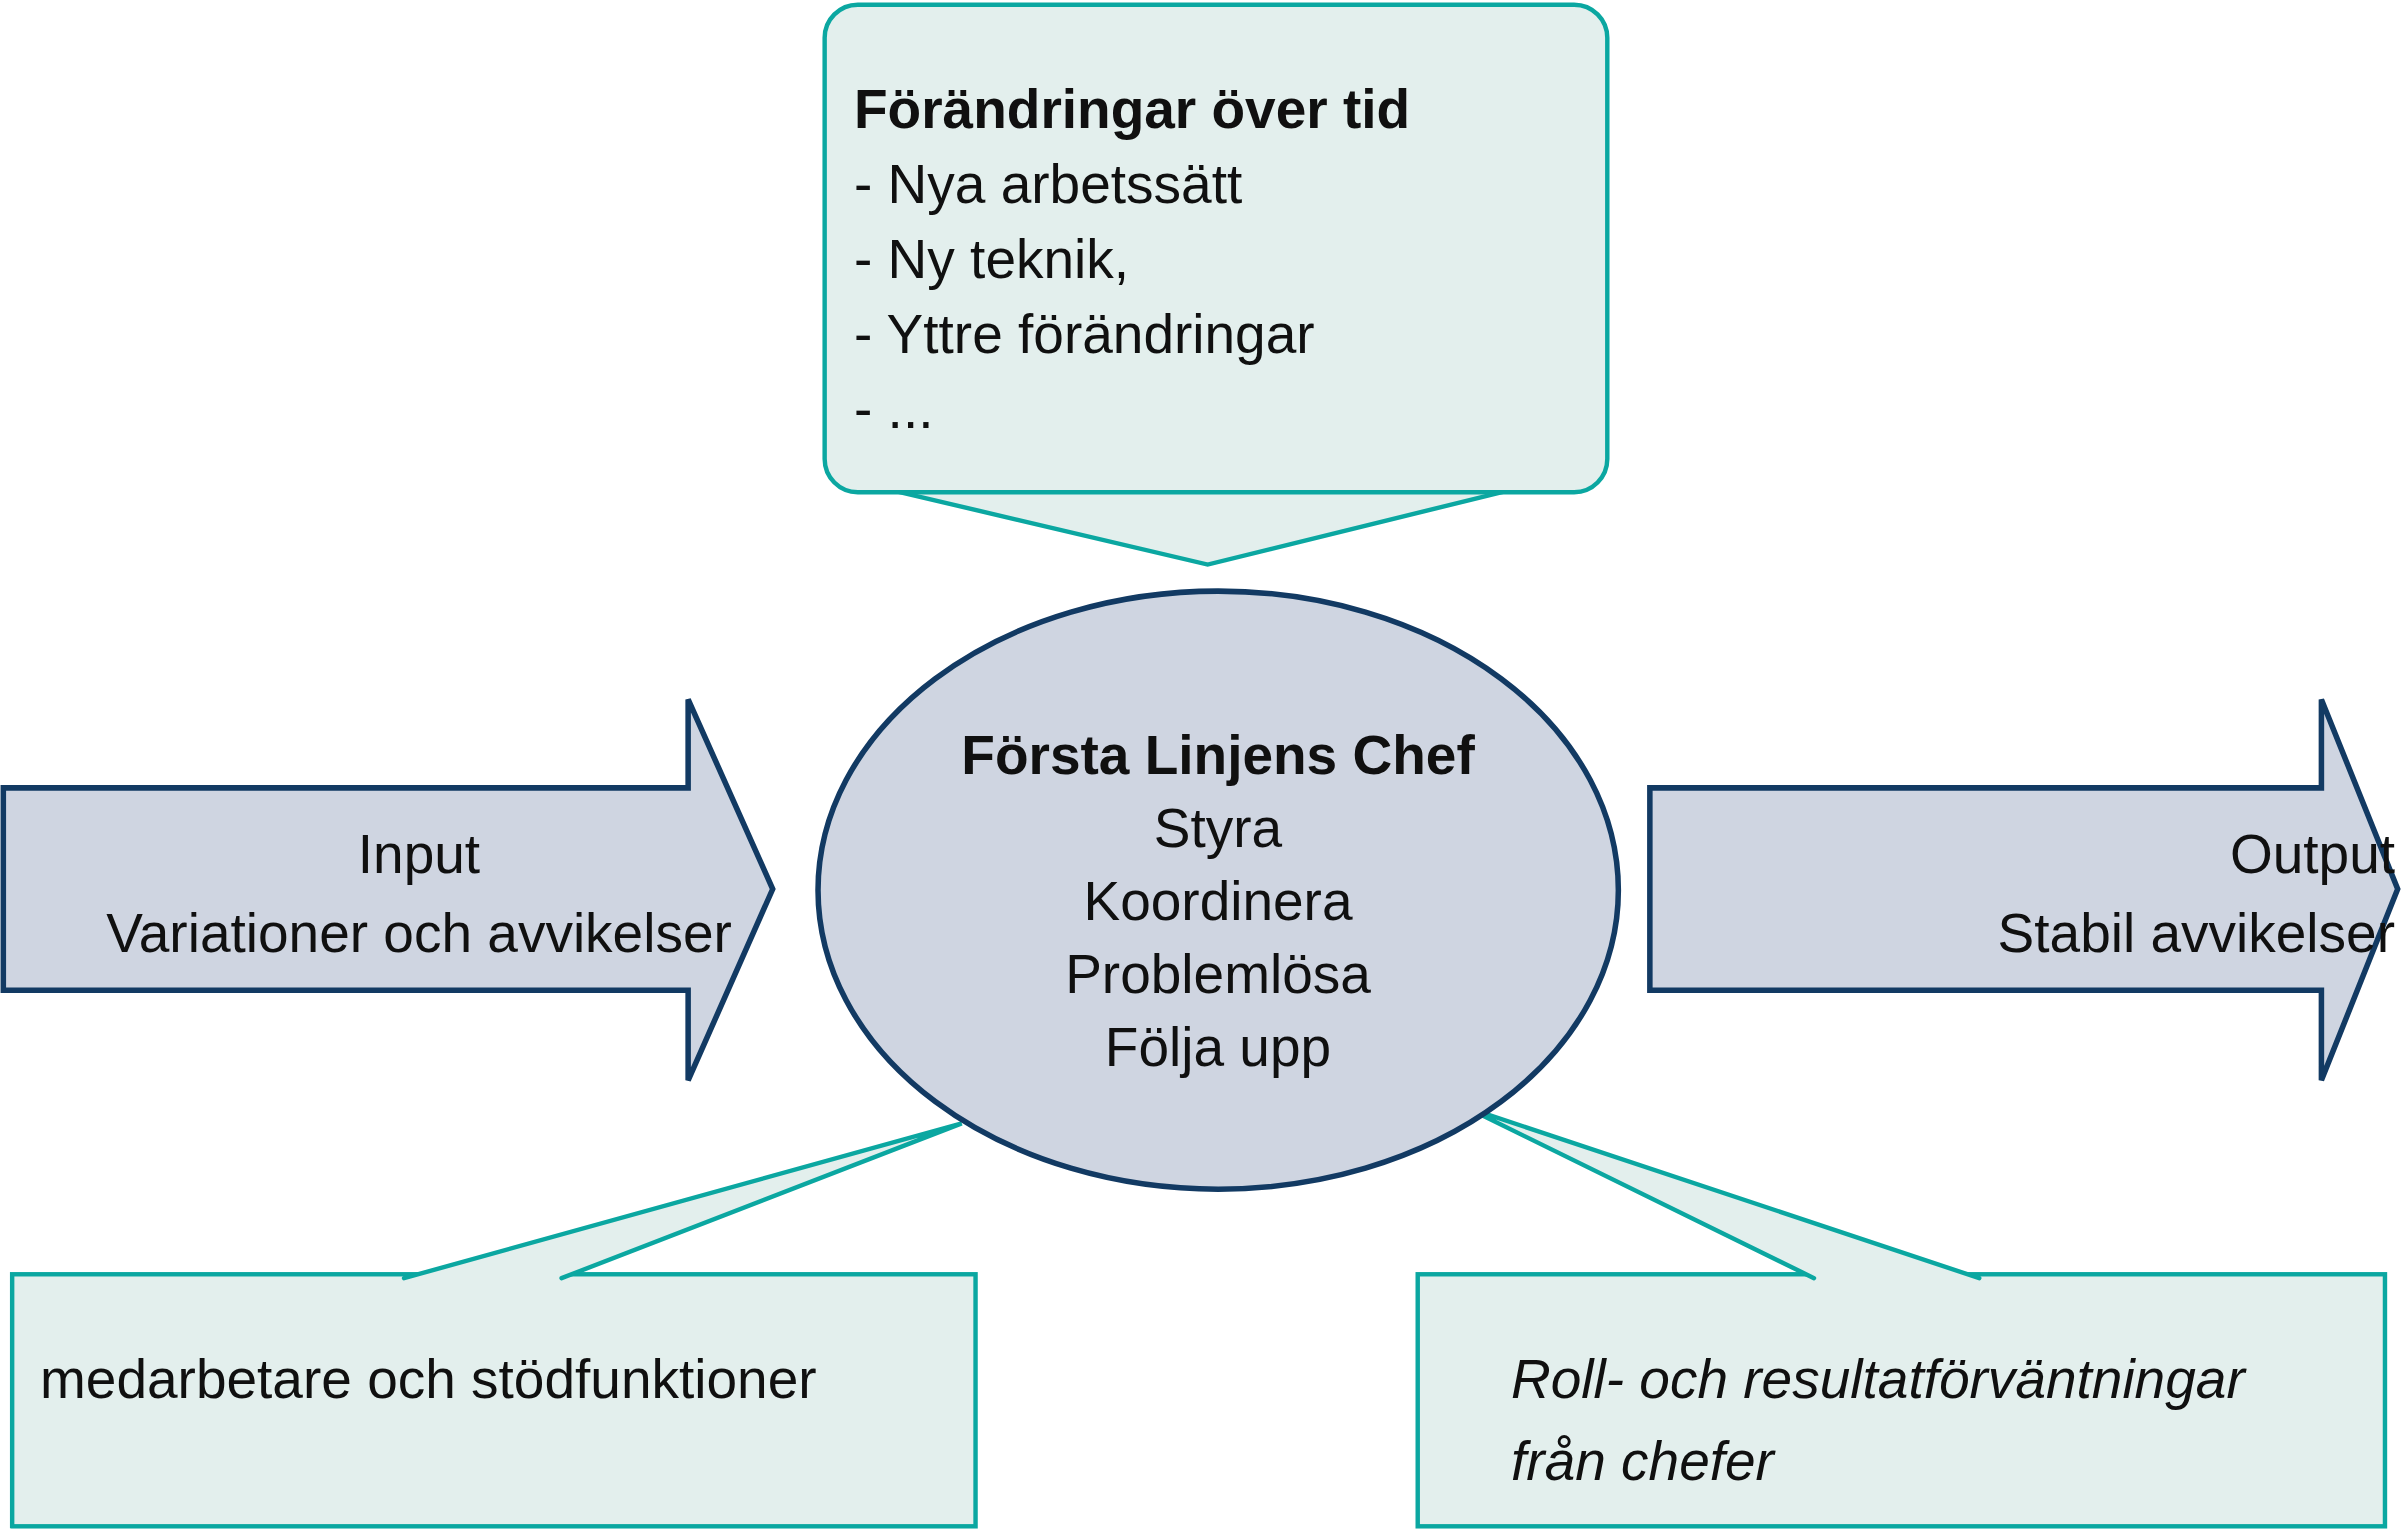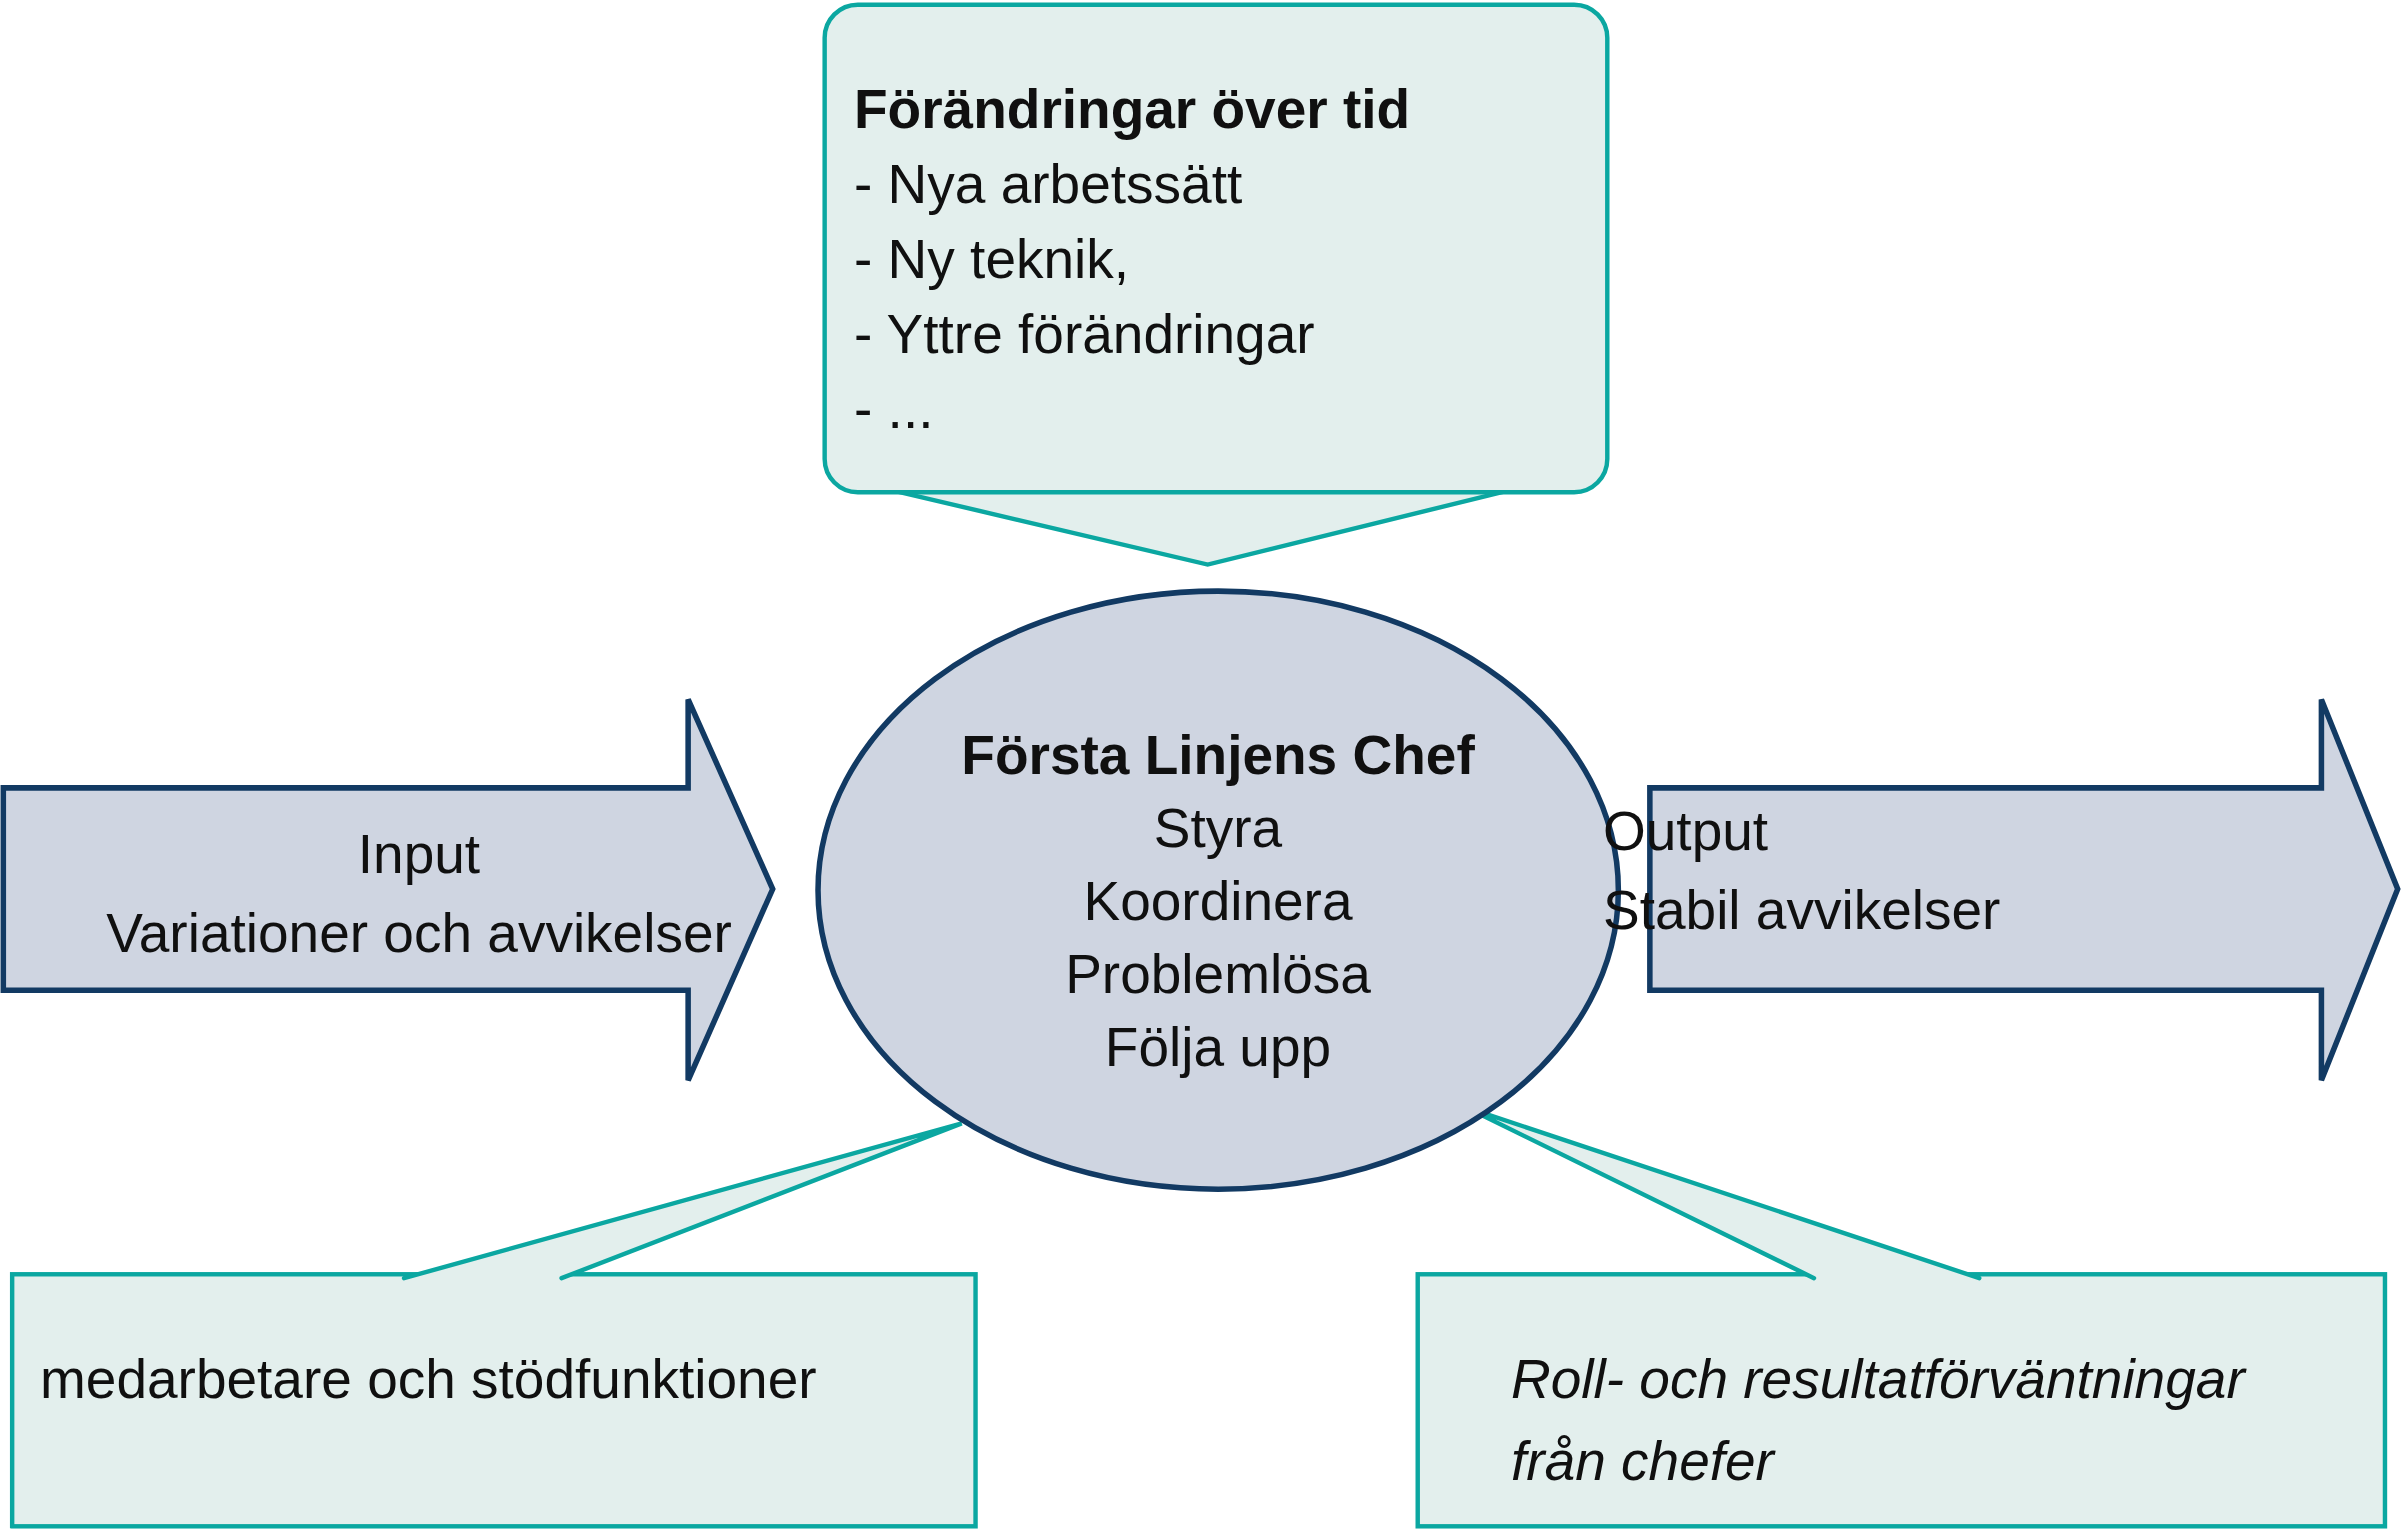--- a/index.html
+++ b/index.html
@@ -18,21 +18,21 @@
   #diagram-svg{position:absolute;left:0;top:0;width:2401px;height:1531px;display:block;}
   .teal-shape{fill:var(--teal-fill);stroke:var(--teal);stroke-width:8px;}
   .teal-tail{fill:var(--teal-fill);stroke:var(--teal);stroke-width:8px;stroke-linecap:round;}
   .navy-shape{fill:var(--blue-fill);stroke:var(--navy);stroke-width:10px;}
   .txt{position:absolute;font-size:55px;white-space:nowrap;}
   .txt .line{white-space:nowrap;}
   .b{font-weight:bold;}
   .top-box-text{left:854px;top:72px;width:735px;line-height:75px;}
   .ellipse-text{left:831px;top:711px;width:774px;line-height:73px;text-align:center;margin-top:8px;}
   .arrow-left-text{left:0px;top:815px;width:774px;line-height:79px;text-align:center;padding-left:32px;}
-  .arrow-right-text{left:1603px;top:792px;width:792px;line-height:79px;text-align:left;}
+  .arrow-right-text{left:1603px;top:815px;width:792px;line-height:79px;text-align:right;}
   .bottom-left-text{left:40px;top:1338px;width:918px;line-height:82px;}
   .bottom-right-text{left:1511px;top:1338px;width:918px;line-height:82px;font-style:italic;}
 </style>
 </head>
 <body>
 
 <div id="stage">
 
   <svg id="diagram-svg" viewBox="0 0 4344 2769" xmlns="http://www.w3.org/2000/svg">
 

